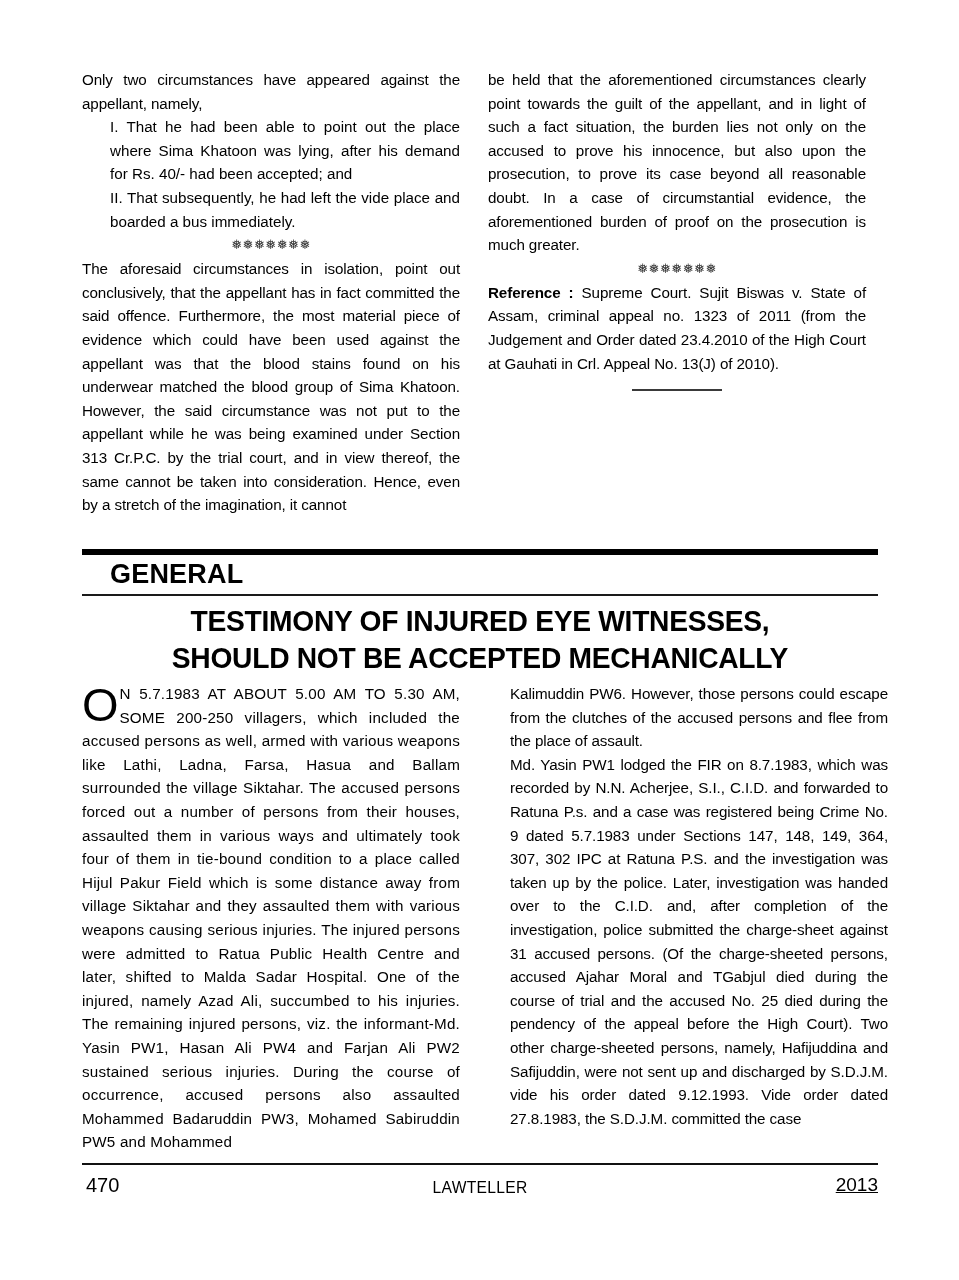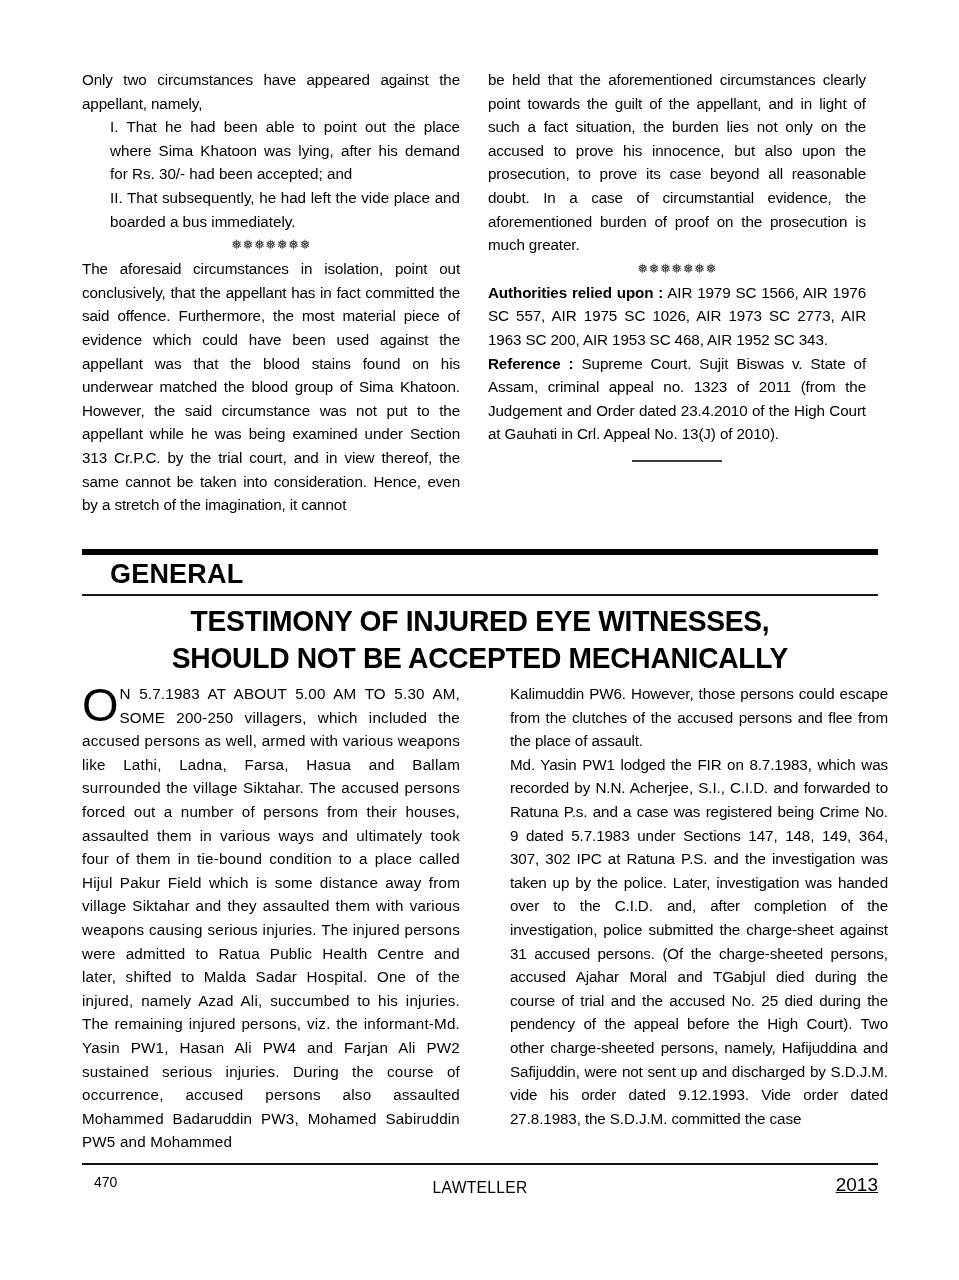--- a/index.html
+++ b/index.html
@@ -155,22 +155,22 @@
   }
   .footer {
     position: absolute;
     left: 82px;
     top: 1174px;
     width: 796px;
     height: 30px;
   }
   .footer-page-left {
     position: absolute;
-    left: 12px; top: 0;
-    font-size: 14px;
+    left: 4px; top: 0;
+    font-size: 20px;
   }
   .footer-center {
     position: absolute;
     left: 0; top: 4px;
     width: 796px;
     text-align: center;
     font-size: 17px;
     letter-spacing: 0.3px;
     transform: scaleX(0.92);
     transform-origin: center top;
@@ -184,30 +184,29 @@
 </style>
 </head>
 <body>
 
 <div class="page">
 
   <div class="top-block">
 
     <div class="col col-left">
       <p class="body">Only two circumstances have appeared against the appellant, namely,</p>
-      <p class="indent-item">I. That he had been able to point out the place where Sima Khatoon was lying, after his demand for Rs. 30/- had been accepted; and</p>
+      <p class="indent-item">I. That he had been able to point out the place where Sima Khatoon was lying, after his demand for Rs. 40/- had been accepted; and</p>
       <p class="indent-item">II. That subsequently, he had left the vide place and boarded a bus immediately.</p>
       <div class="flower-sep">❅❅❅❅❅❅❅</div>
       <p class="body last-left">The aforesaid circumstances in isolation, point out conclusively, that the appellant has in fact committed the said offence. Furthermore, the most material piece of evidence which could have been used against the appellant was that the blood stains found on his underwear matched the blood group of Sima Khatoon. However, the said circumstance was not put to the appellant while he was being examined under Section 313 Cr.P.C. by the trial court, and in view thereof, the same cannot be taken into consideration. Hence, even by a stretch of the imagination, it cannot</p>
     </div>
 
     <div class="col col-right">
       <p class="body">be held that the aforementioned circumstances clearly point towards the guilt of the appellant, and in light of such a fact situation, the burden lies not only on the accused to prove his innocence, but also upon the prosecution, to prove its case beyond all reasonable doubt. In a case of circumstantial evidence, the aforementioned burden of proof on the prosecution is much greater.</p>
       <div class="flower-sep">❅❅❅❅❅❅❅</div>
-      <p class="body"><b class="lead">Authorities relied upon :</b><span> AIR 1979 SC 1566, AIR 1976 SC 557, AIR 1975 SC 1026, AIR 1973 SC 2773, AIR 1963 SC 200, AIR 1953 SC 468, AIR 1952 SC 343.</span></p>
       <p class="body"><b class="lead">Reference :</b><span> Supreme Court. Sujit Biswas v. State of Assam, criminal appeal no. 1323 of 2011 (from the Judgement and Order dated 23.4.2010 of the High Court at Gauhati in Crl. Appeal No. 13(J) of 2010).</span></p>
       <div class="short-rule"></div>
     </div>
 
   </div>
 
   <div class="rule-thick" style="top:549px;"></div>
   <div class="section-label" style="top:557px;margin-left:24px;">GENERAL</div>
   <div class="rule-thin" style="top:594px;"></div>
 

